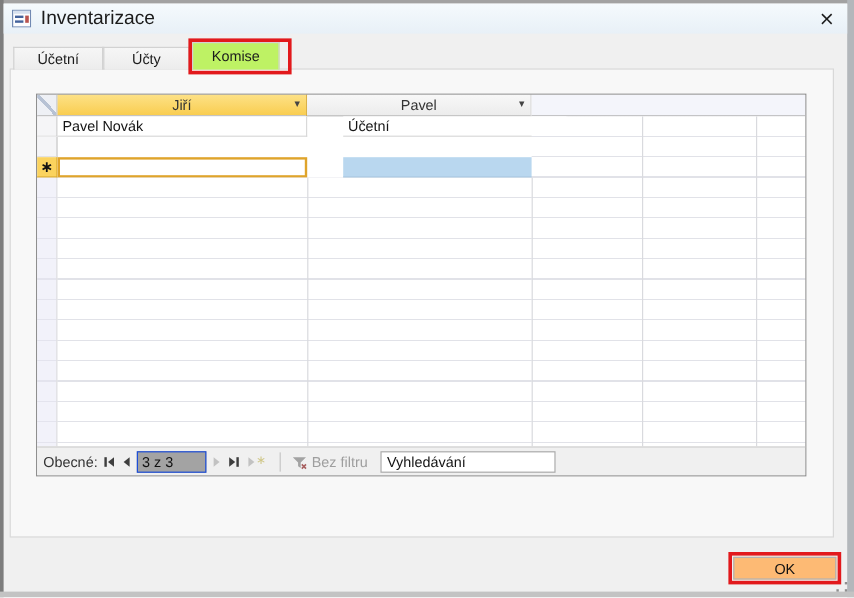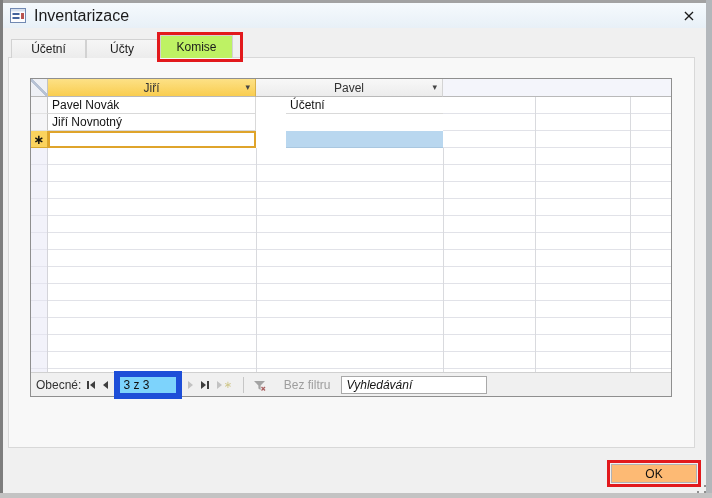--- a/index.html
+++ b/index.html
@@ -58,24 +58,24 @@
   .vline{position:absolute;width:1px;background:#d9dade;}
 
   .navbar{position:absolute;left:0;top:293px;width:640px;height:24px;box-sizing:border-box;border-top:1px solid #d0d0d0;
     background:#f0f0f0;display:flex;align-items:center;padding-left:5px;gap:4px;font-size:12px;color:#333;}
   .nav-btn{display:flex;align-items:center;gap:1px;height:16px;padding:0 2px;color:#3e3e3e;background:transparent;border:none;}
   .nav-btn.disabled{color:#c2c2c2;}
   .bar{width:2px;height:8px;background:currentColor;}
   .tri-l{width:0;height:0;border-top:4px solid transparent;border-bottom:4px solid transparent;border-right:5px solid currentColor;}
   .tri-r{width:0;height:0;border-top:4px solid transparent;border-bottom:4px solid transparent;border-left:5px solid currentColor;}
   .star{font-family:"DejaVu Sans",sans-serif;font-size:10px;color:#cfc687;line-height:1;}
-  .rec-box{width:50px;height:16px;border:6px solid #1d4ed8;font-size:12px;padding:0 3px;font-family:inherit;color:#111;background:#7dd3fc;box-sizing:content-box;}
+  .rec-box{width:50px;height:16px;border:1px solid #1d4ed8;font-size:12px;padding:0 3px;font-family:inherit;color:#111;background:#a3a3a3;box-sizing:content-box;}
   .vsep{width:1px;height:16px;background:#c6c6c6;margin:0 5px;}
-  .filter-group{display:flex;align-items:flex-end;gap:18px;color:#9e9e9e;}
-  .search-box{width:136px;height:16px;border:1px solid #a9a9a9;font-size:12px;padding:0 4px;color:#141414;font-family:inherit;background:#fff;margin-left:7px;font-style:italic;}
+  .filter-group{display:flex;align-items:flex-end;gap:4px;color:#9e9e9e;}
+  .search-box{width:136px;height:16px;border:1px solid #a9a9a9;font-size:12px;padding:0 4px;color:#141414;font-family:inherit;background:#fff;margin-left:7px;}
 
   .annotation{position:absolute;border:3px solid #e2191c;box-sizing:border-box;pointer-events:none;z-index:40;}
   .tab-annotation{left:157px;top:32px;width:86px;height:30px;}
   .ok-annotation{left:607px;top:460px;width:94px;height:27px;}
   .ok-button{position:absolute;left:611px;top:464px;width:86px;height:19px;background:#fdba74;border:1px solid #b2b2b2;
     font-size:12px;color:#111;font-family:inherit;display:flex;align-items:center;justify-content:center;z-index:30;}
   .grip{position:absolute;left:696px;top:483px;width:11px;height:11px;z-index:10;}
   .grip span{position:absolute;width:2px;height:2px;background:#8f8f8f;}
 </style>
 </head>
@@ -120,21 +120,20 @@
     </div>
     <div class="hd hd-fill"></div>
 
     <div class="ds-row" style="top:18px;">
       <div class="sel"></div>
       <div class="cell c1">Pavel Novák</div>
       <div class="cell c2">Účetní</div>
     </div>
     <div class="ds-row" style="top:35px;">
       <div class="sel"></div>
-      <div class="cell c1">Jiří Novnotný</div>
     </div>
 
     <div class="ds-row new-row" style="top:52px;">
       <div class="sel">
         <span class="marker">∗</span>
       </div>
       <div class="cell c1"></div>
       <div class="cell c2"></div>
     </div>
 

